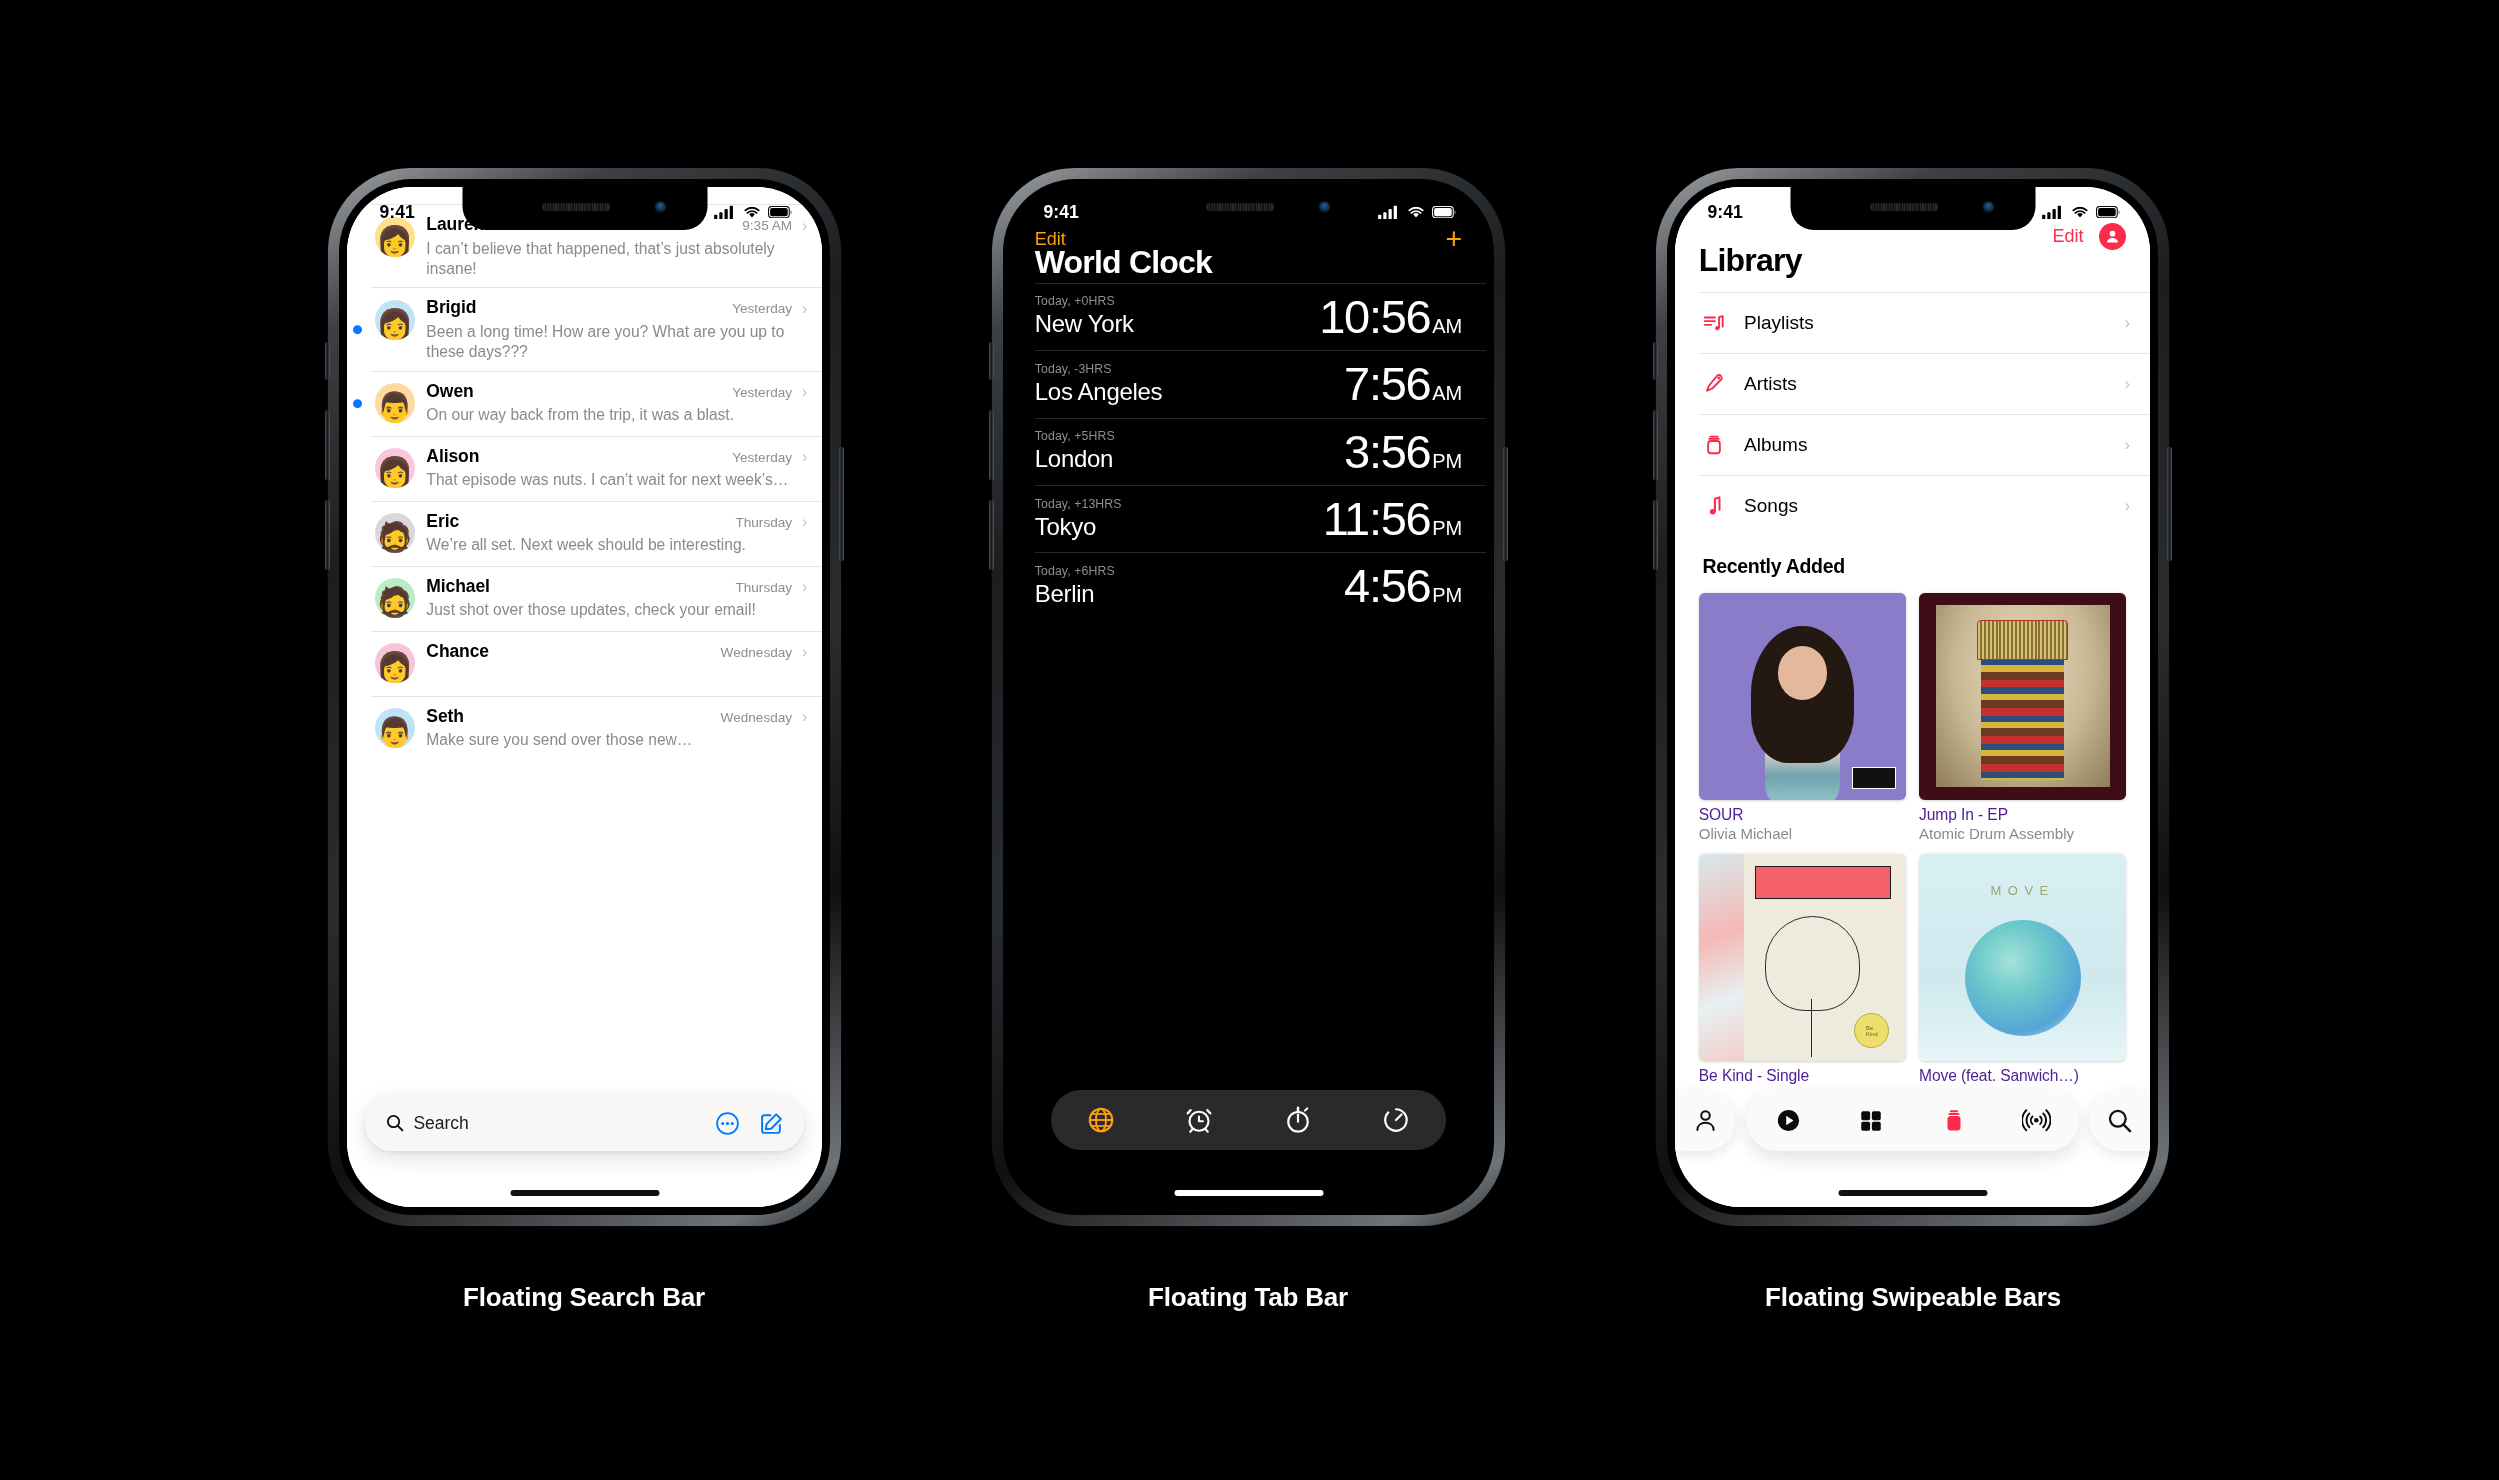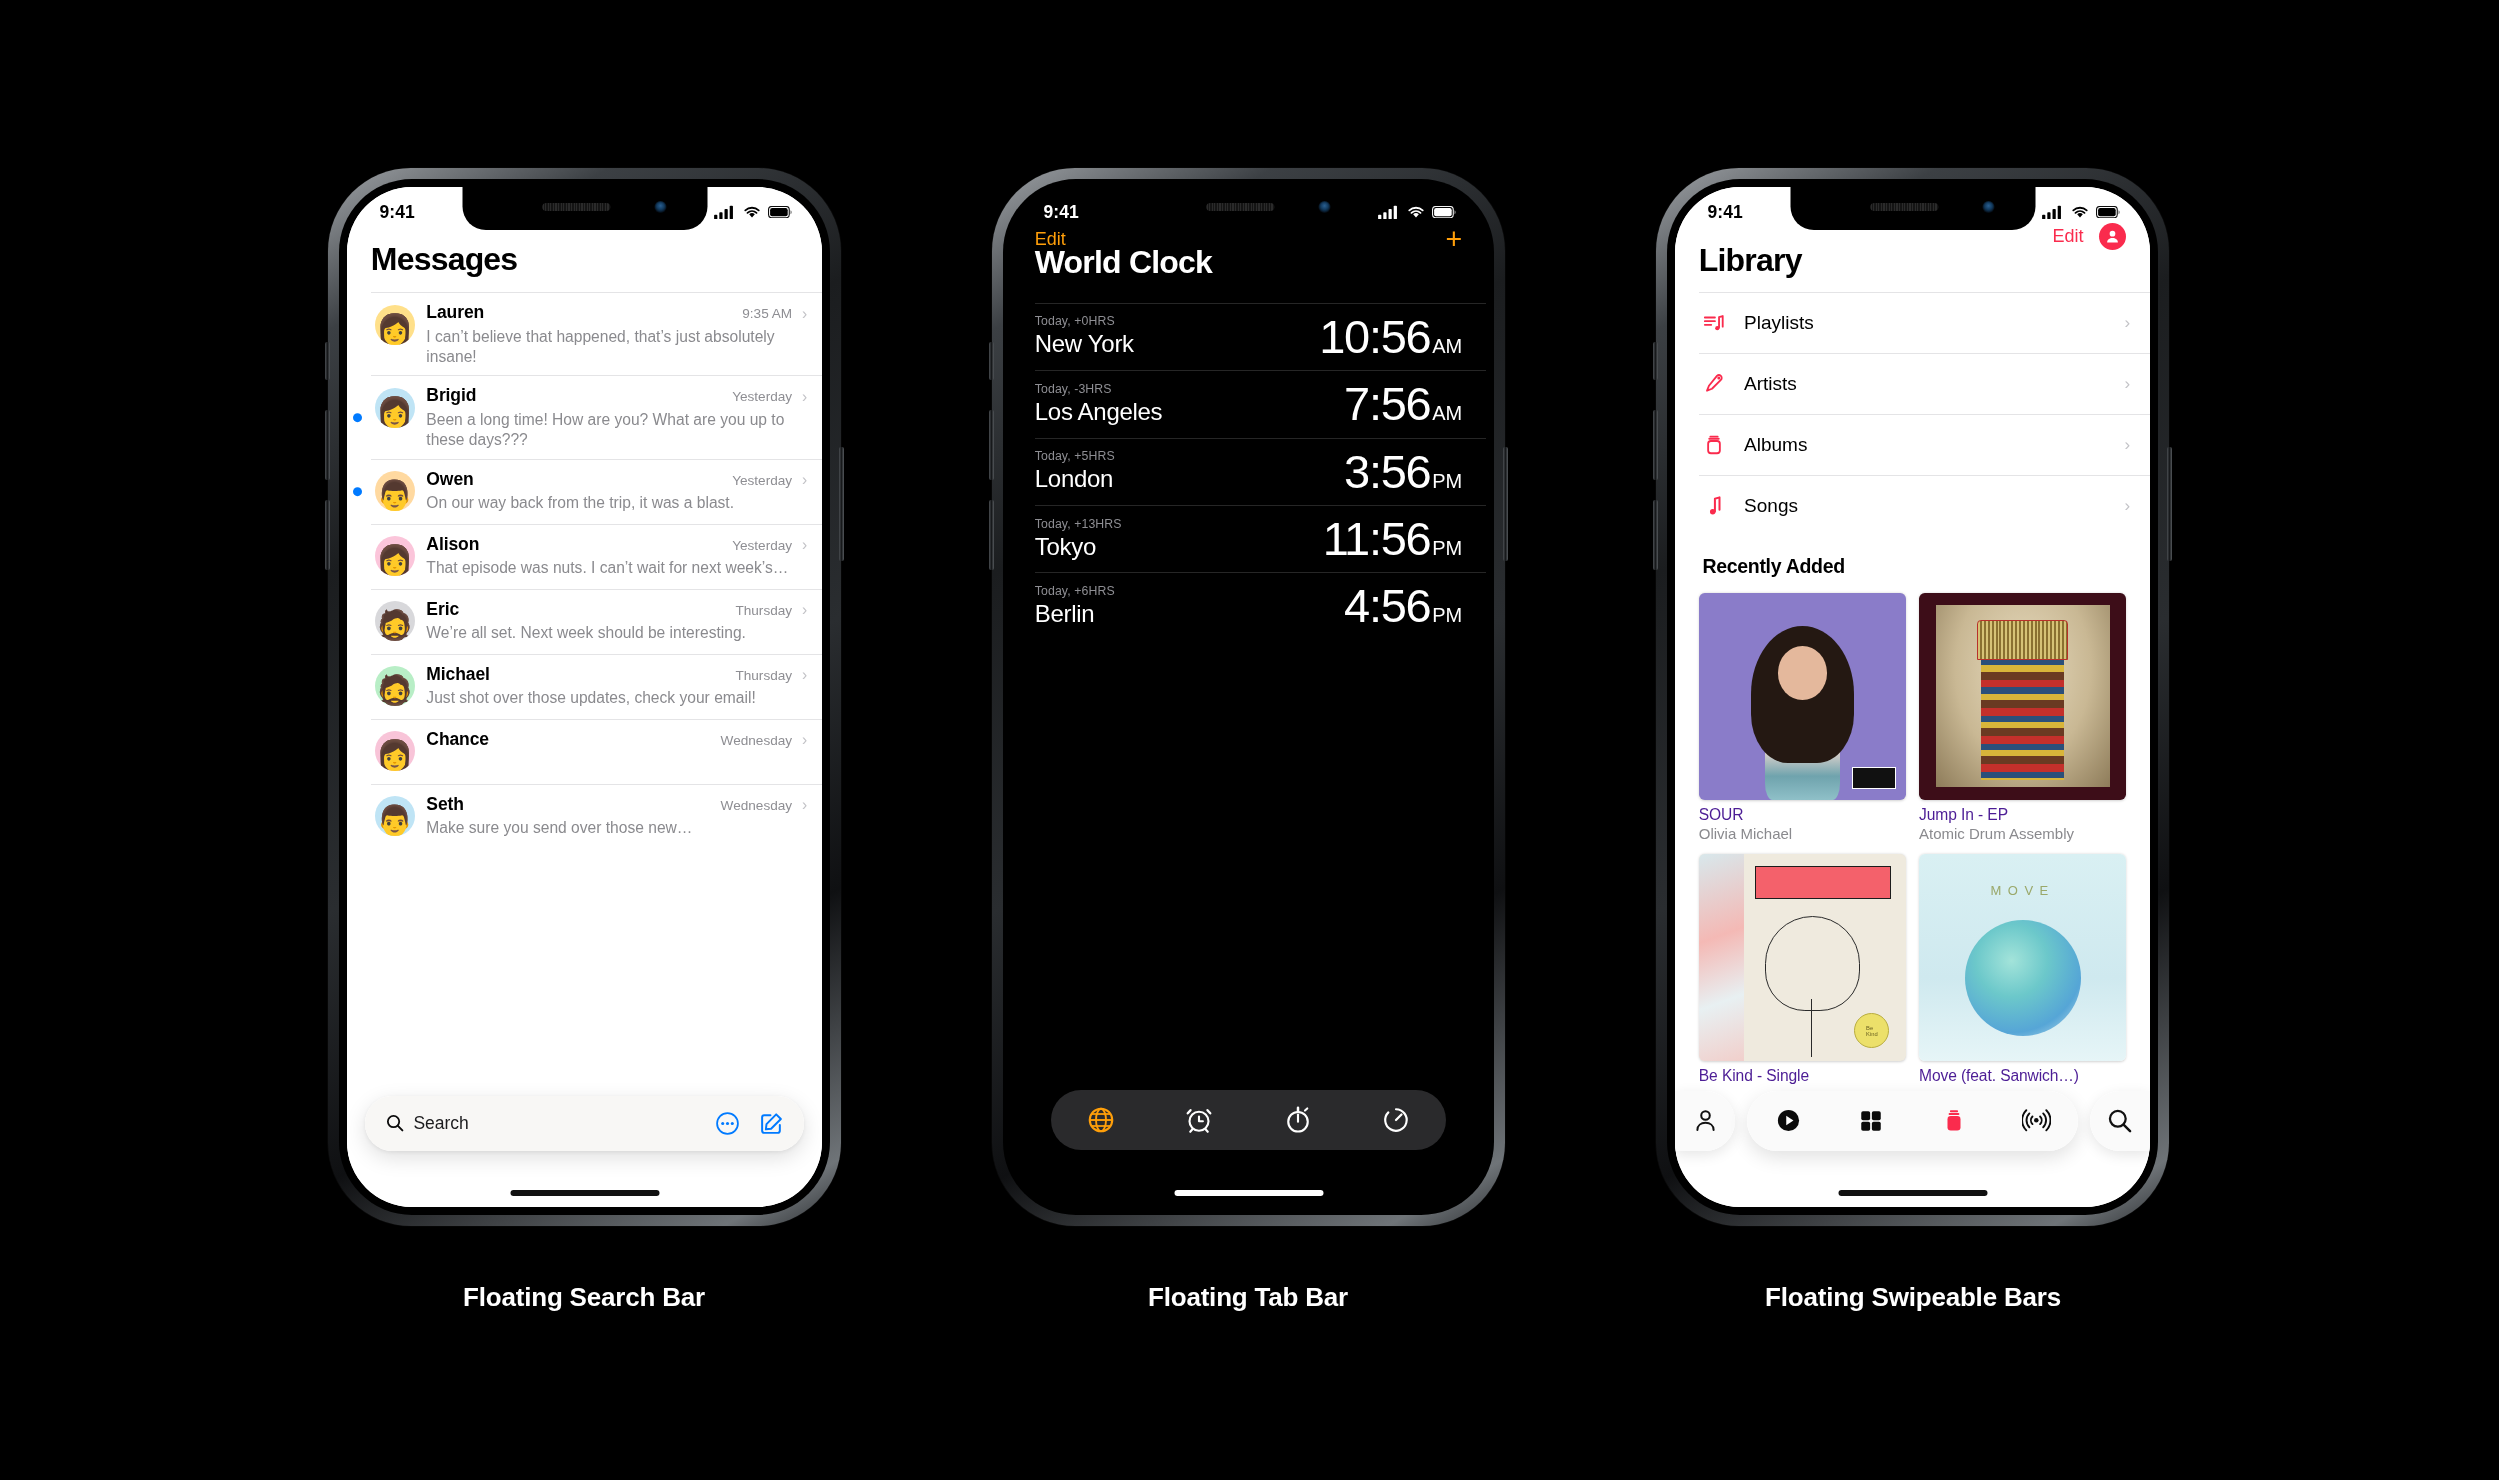--- a/index.html
+++ b/index.html
@@ -135,21 +135,21 @@
   .search-left { display:flex; align-items:center; gap: 9px; flex:1; }
   .search-placeholder { font-size: 17.5px; color:#1c1c1e; }
   .search-actions { display:flex; align-items:center; gap: 19.5px; }
 
   
   .wc-screen { position:absolute; inset:0; background:#000; }
   .wc-nav { padding-top: 52px; }
   .wc-edit { color:#ff9f0a; font-size: 18px; }
   .wc-plus { color:#ff9f0a; font-size: 28.6px; line-height: 0.6; font-weight: 300; }
   .wc-title { margin-top: 6.5px; }
-  .wc-list { margin-top: 25px; }
+  .wc-list { margin-top: 5px; }
   .wc-row {
     display:flex; align-items:center; justify-content:space-between;
     margin-left: 23.4px; padding: 9px 23.4px 10.4px 0;
     border-top: 1px solid #262626;
     min-height: 62px;
   }
   .wc-left { display:flex; flex-direction:column; }
   .wc-offset { font-size: 12.3px; color:#8e8e93; letter-spacing:0.1px; }
   .wc-city { font-size: 24px; color:#fff; font-weight: 400; letter-spacing:-0.3px; margin-top: 1.9px; }
   .wc-time { display:flex; align-items:baseline; color:#fff; }
@@ -332,21 +332,20 @@
             </svg>
             <svg width="24" height="12.3" viewBox="0 0 37 19">
               <rect x="0.8" y="0.8" width="32" height="17.4" rx="5" stroke="currentColor" stroke-width="1.7" fill="none" opacity=".95"></rect>
               <rect x="3.2" y="3.2" width="27.2" height="12.6" rx="3.2" fill="currentColor"></rect>
               <path d="M34.6 6.4v6.2a3.3 3.3 0 0 0 0-6.2z" fill="currentColor" opacity=".5"></path>
             </svg>
           </span>
         </div>
 
         <div class="msg-screen">
-          <div class="largetitle light msg-title">Messages</div>
 
           <div class="msg-list">
 
             <div class="msg-row">
               <div class="avatar" style="background:#ffe08a">
                   <span>👩</span>
                 </div>
               <div class="msg-body">
                 <div class="msg-head">
                   <span class="msg-name">Lauren</span>

